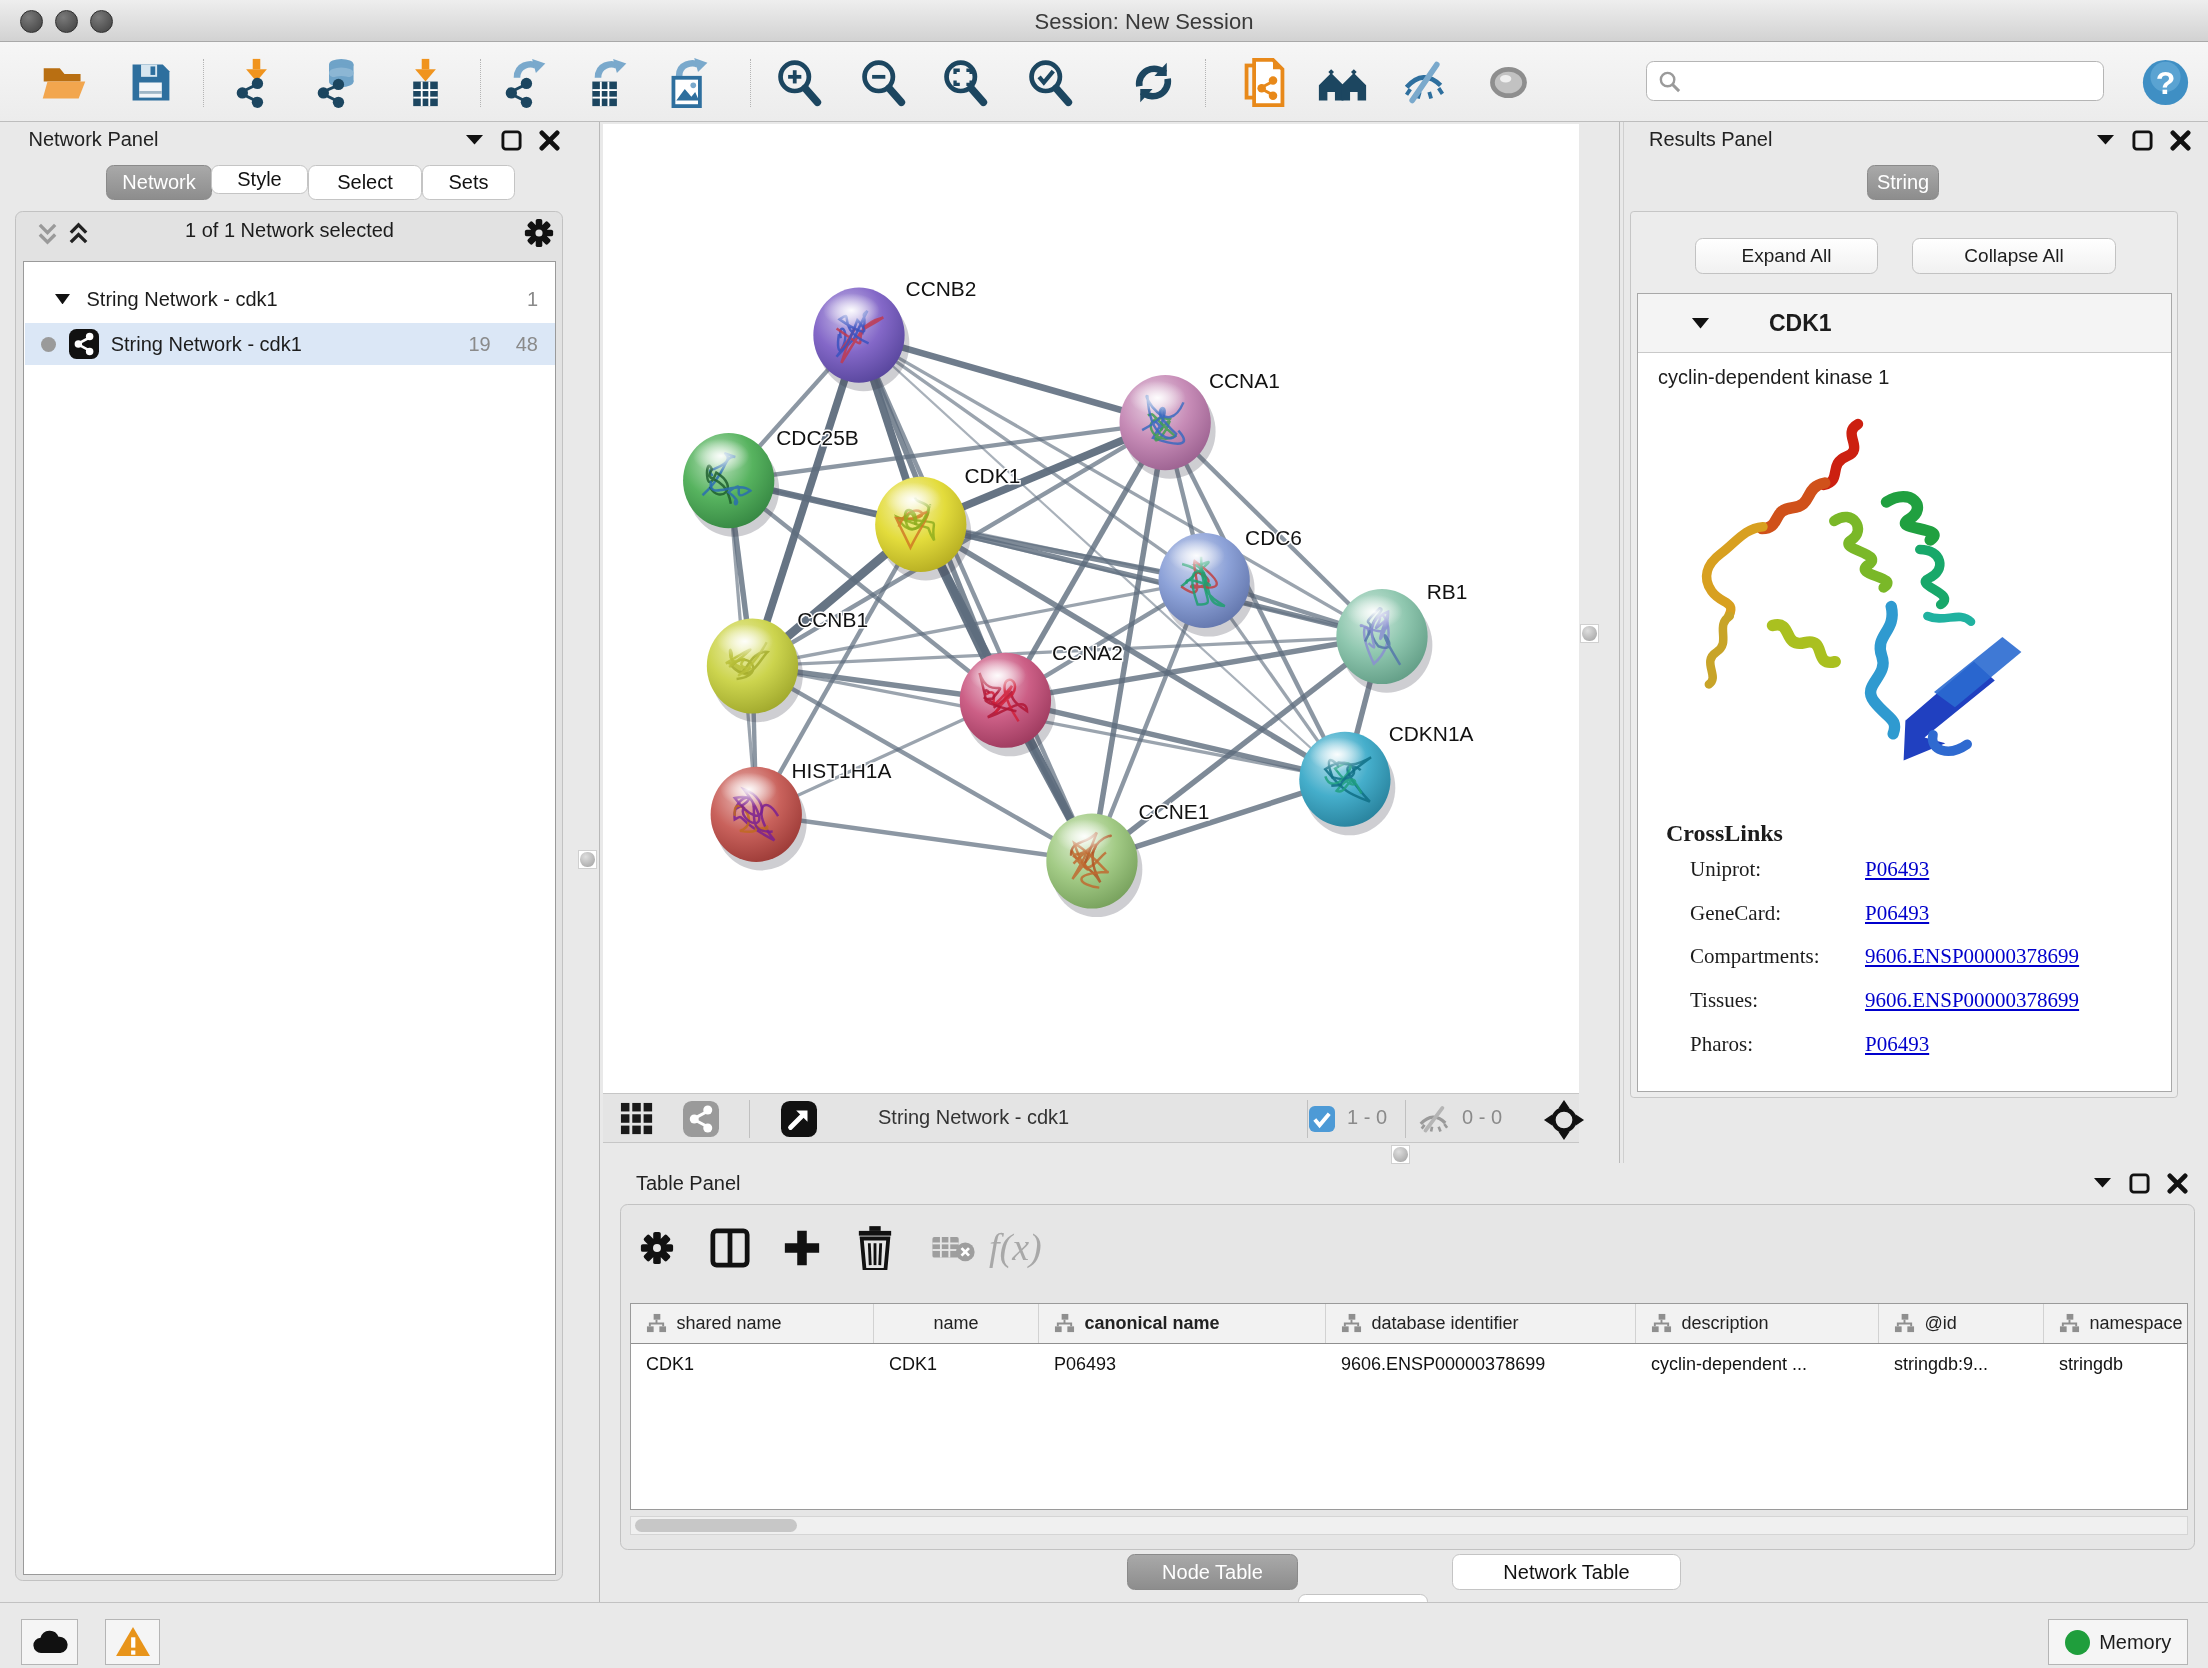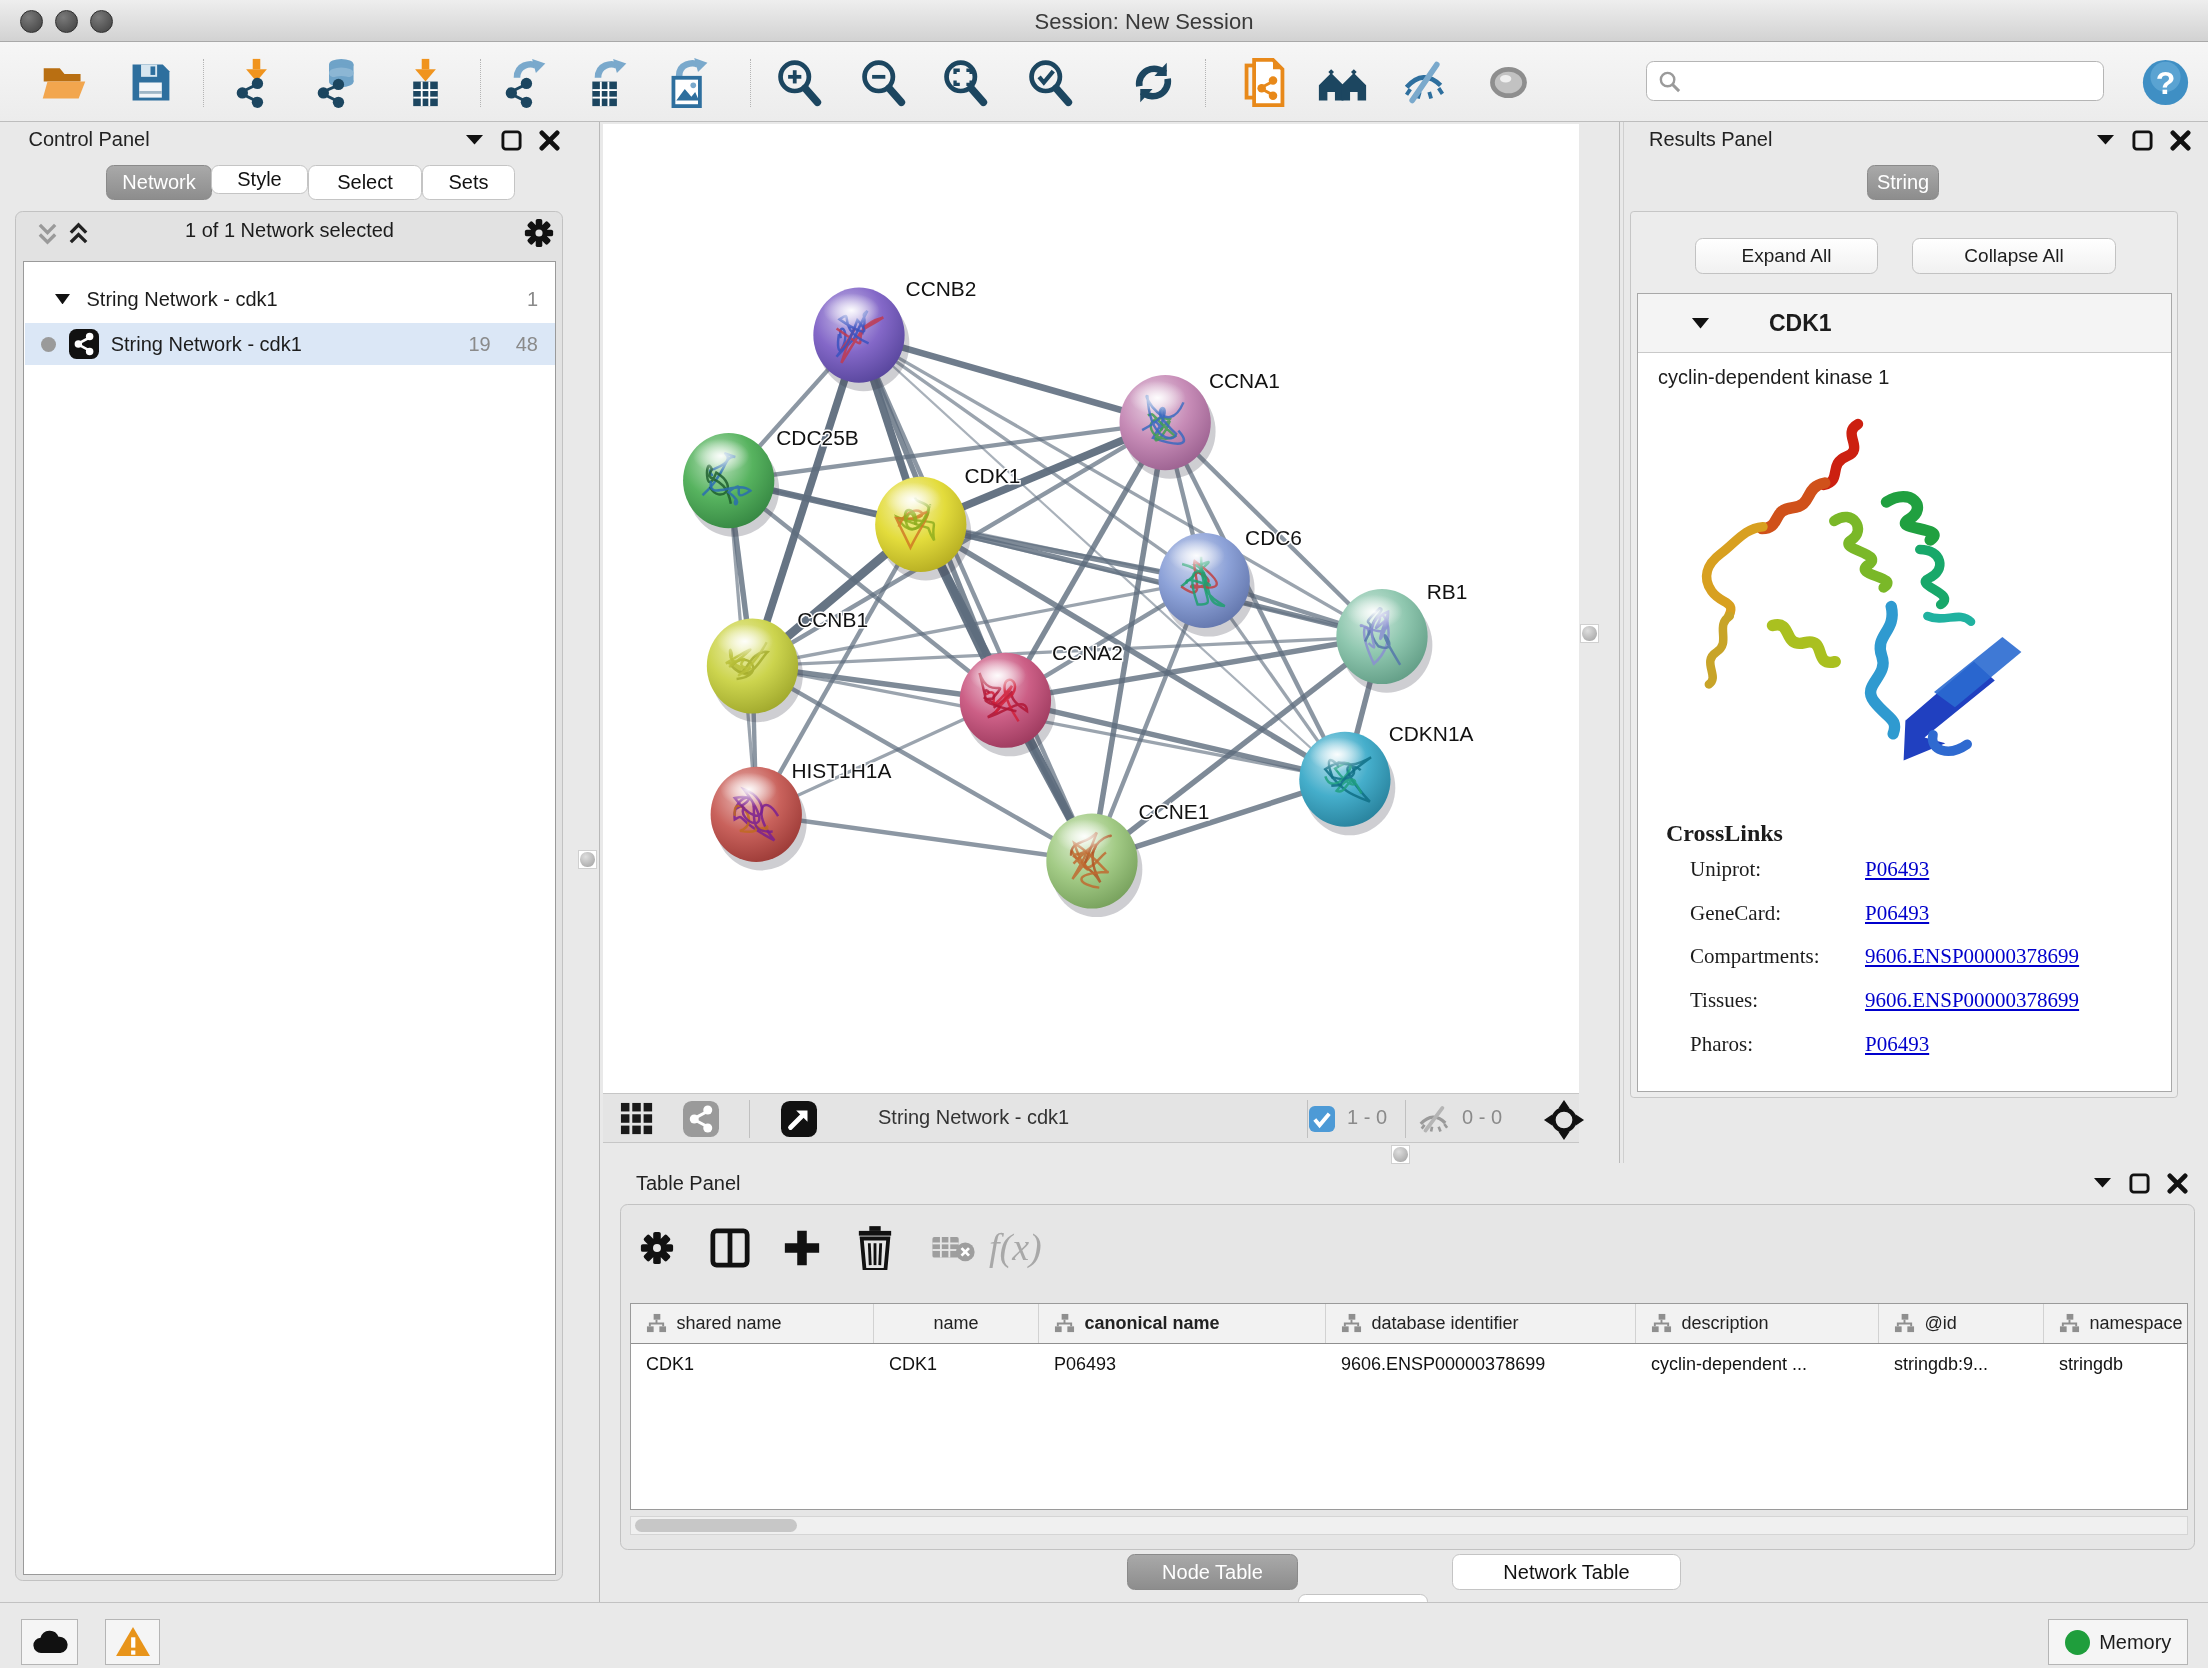--- a/index.html
+++ b/index.html
@@ -279,21 +279,21 @@
     <div class="abs tbtn" style="left:2138px">
       <svg width="49" height="49" viewBox="0 0 52 52">
           <circle cx="26" cy="26" r="24" fill="#3f8fc4"></circle>
           <circle cx="26" cy="20" r="16" fill="#5aa3d2"></circle>
           <text x="26" y="38" text-anchor="middle" font-size="34" font-weight="bold" fill="#fff">?</text>
         </svg>
     </div>
   </div>
 
   <div class="abs" style="left:0;top:122px;width:592px;height:1480px">
-    <div class="abs panel-title" style="left:28.5px;top:5.7px">Control Panel</div>
+    <div class="abs panel-title" style="left:28.5px;top:5.7px">Network Panel</div>
     <div class="abs panel-ctl" style="left:465px;top:7.6px">
       <svg width="19" height="11.4" viewBox="0 0 20 12">
           <path d="M1 1h18l-9 10z" fill="#111"></path>
         </svg>
       <svg width="21" height="21" viewBox="0 0 22 22">
           <rect x="2" y="2" width="18" height="18" fill="none" stroke="#111" stroke-width="3" rx="3"></rect>
         </svg>
       <svg width="21" height="21" viewBox="0 0 22 22">
           <path d="M3 3l16 16M19 3L3 19" stroke="#111" stroke-width="5" stroke-linecap="round"></path>
         </svg>

